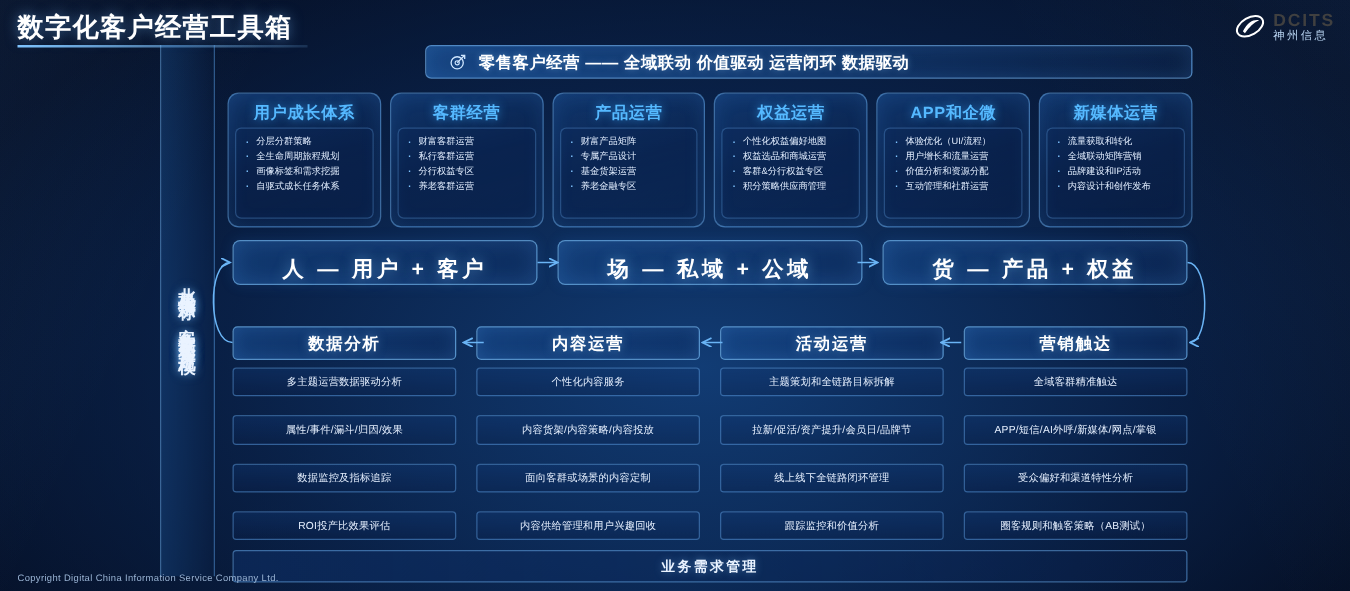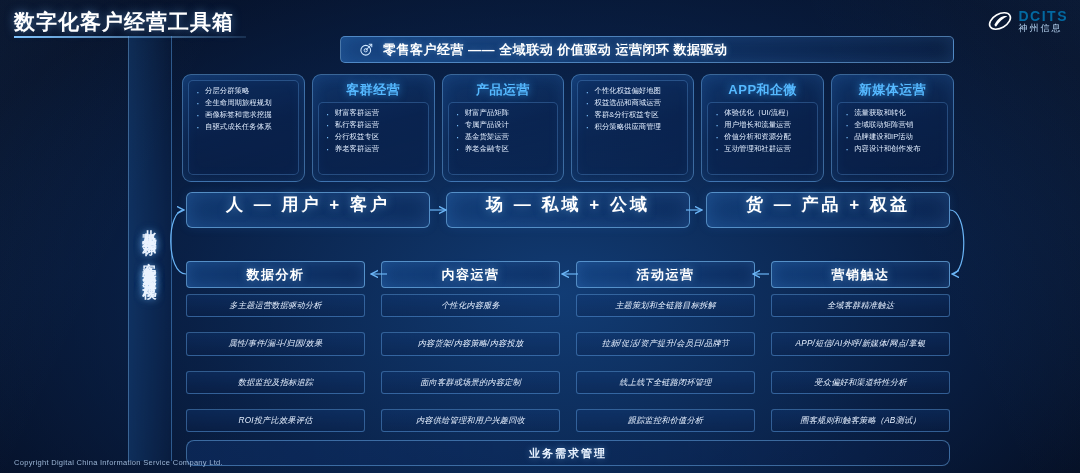--- a/index.html
+++ b/index.html
@@ -36,21 +36,21 @@
     position: absolute; left: 14px; top: 36px; width: 232px; height: 2px;
     background: linear-gradient(90deg, #7fc4ff 0%, rgba(127,196,255,0.15) 100%);
   }
   .logo {
     position: absolute; right: 12px; top: 8px;
     display: flex; align-items: center; gap: 6px;
   }
   .logo-mark { width: 26px; height: 26px; display: block; }
   .logo-text { line-height: 1.05; }
   .logo-en {
-    font-size: 14px; font-weight: bold; letter-spacing: 1.5px; color: #0369a1;
+    font-size: 14px; font-weight: bold; letter-spacing: 1.5px; color: #404040;
   }
   .logo-cn {
     font-size: 9px; letter-spacing: 2px; color: #bcd8f5;
   }
 
   
   .rail {
     position: absolute; left: 128px; top: 36px; width: 44px; height: 425px;
     border-left: 1px solid rgba(120,190,255,0.45);
     border-right: 1px solid rgba(120,190,255,0.30);
@@ -122,21 +122,21 @@
   .pills {
     position: absolute; left: 186px; top: 192px; width: 764px; height: 36px;
     display: flex; align-items: center; gap: 16px;
   }
   .pill {
     flex: 1 1 0; height: 36px;
     border: 1px solid rgba(130,200,255,0.60);
     border-radius: 6px;
     background: linear-gradient(90deg, rgba(20,66,128,0.70), rgba(14,46,100,0.45));
     box-shadow: inset 0 0 20px rgba(90,170,255,0.20), 0 0 10px rgba(40,110,200,0.18);
-    display: flex; align-items: flex-start; justify-content: center;
+    display: flex; align-items: flex-end; justify-content: center;
   }
   .pill span {
     font-size: 17px; font-weight: bold; color: #ffffff; letter-spacing: 3px;
     text-shadow: 0 0 10px rgba(130,200,255,0.55);
   }
 
   
   .subheads {
     position: absolute; left: 186px; top: 261px; width: 764px; height: 27px;
     display: flex; align-items: center; gap: 16px;
@@ -152,38 +152,38 @@
   .subhead span {
     font-size: 13px; font-weight: bold; color: #ffffff; letter-spacing: 1.5px;
     text-shadow: 0 0 8px rgba(130,200,255,0.5);
   }
 
   
   .grid {
     position: absolute; left: 186px; top: 294px; width: 764px; height: 138px;
     display: flex; gap: 16px;
   }
-  .gcol { flex: 1 1 0; display: flex; flex-direction: column; gap: 15px; font-style: italic; }
+  .gcol { flex: 1 1 0; display: flex; flex-direction: column; gap: 15px; }
   .gcell {
     flex: 1 1 0;
     border: 1px solid rgba(110,180,250,0.40);
     border-radius: 3px;
     background: linear-gradient(180deg, rgba(16,54,112,0.42), rgba(10,32,74,0.30));
     display: flex; align-items: center; justify-content: center;
     text-align: center; padding: 0 3px;
   }
   .gcell span {
     font-size: 8.2px; color: #e6f0ff; letter-spacing: 0.2px; white-space: nowrap;
   }
 
   
   .footer-bar {
     position: absolute; left: 186px; top: 440px; width: 764px; height: 26px;
     border: 1px solid rgba(120,190,255,0.45);
-    border-radius: 8px;
+    border-radius: 3px;
     background: linear-gradient(90deg, rgba(14,48,104,0.55), rgba(10,32,76,0.35));
     display: flex; align-items: center; justify-content: center;
   }
   .footer-bar span {
     font-size: 11px; font-weight: bold; color: #eaf3ff; letter-spacing: 2px;
     text-shadow: 0 0 7px rgba(130,200,255,0.45);
   }
   .copyright {
     position: absolute; left: 14px; bottom: 6px;
     font-size: 7.5px; color: #9ab4d4; letter-spacing: 0.3px;
@@ -220,20 +220,21 @@
     <circle cx="9" cy="11" r="6.5" fill="none" stroke="#cfe6ff" stroke-width="1.4"></circle>
     <circle cx="9" cy="11" r="2.2" fill="none" stroke="#cfe6ff" stroke-width="1.2"></circle>
     <path d="M9 11 L17 3" stroke="#cfe6ff" stroke-width="1.4" fill="none"></path>
     <path d="M13 3 L17 3 L17 7" fill="none" stroke="#cfe6ff" stroke-width="1.4"></path>
   </svg>
   <div class="banner-text">零售客户经营 —— 全域联动 价值驱动 运营闭环 数据驱动</div>
 </div>
 
 <div class="cards">
   <div class="card">
+    <div class="card-title">用户成长体系</div>
     <div class="card-body">
       <ul>
         <li>分层分群策略</li>
         <li>全生命周期旅程规划</li>
         <li>画像标签和需求挖掘</li>
         <li>自驱式成长任务体系</li>
       </ul>
     </div>
   </div>
   <div class="card">
@@ -252,20 +253,21 @@
     <div class="card-body">
       <ul>
         <li>财富产品矩阵</li>
         <li>专属产品设计</li>
         <li>基金货架运营</li>
         <li>养老金融专区</li>
       </ul>
     </div>
   </div>
   <div class="card">
+    <div class="card-title">权益运营</div>
     <div class="card-body">
       <ul>
         <li>个性化权益偏好地图</li>
         <li>权益选品和商城运营</li>
         <li>客群&amp;分行权益专区</li>
         <li>积分策略供应商管理</li>
       </ul>
     </div>
   </div>
   <div class="card">

